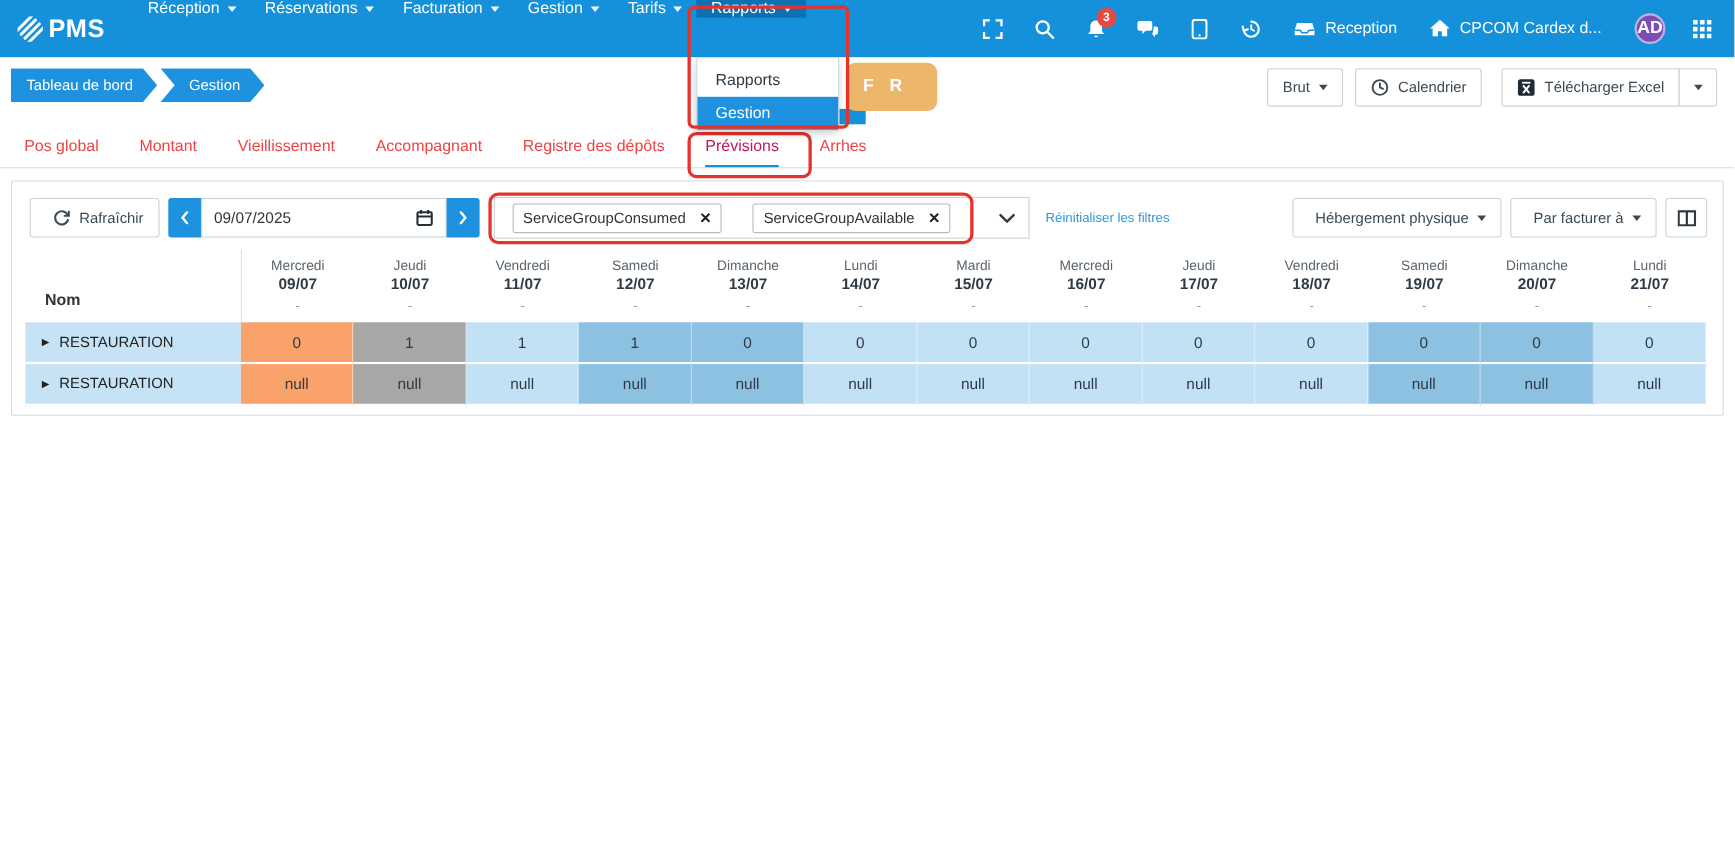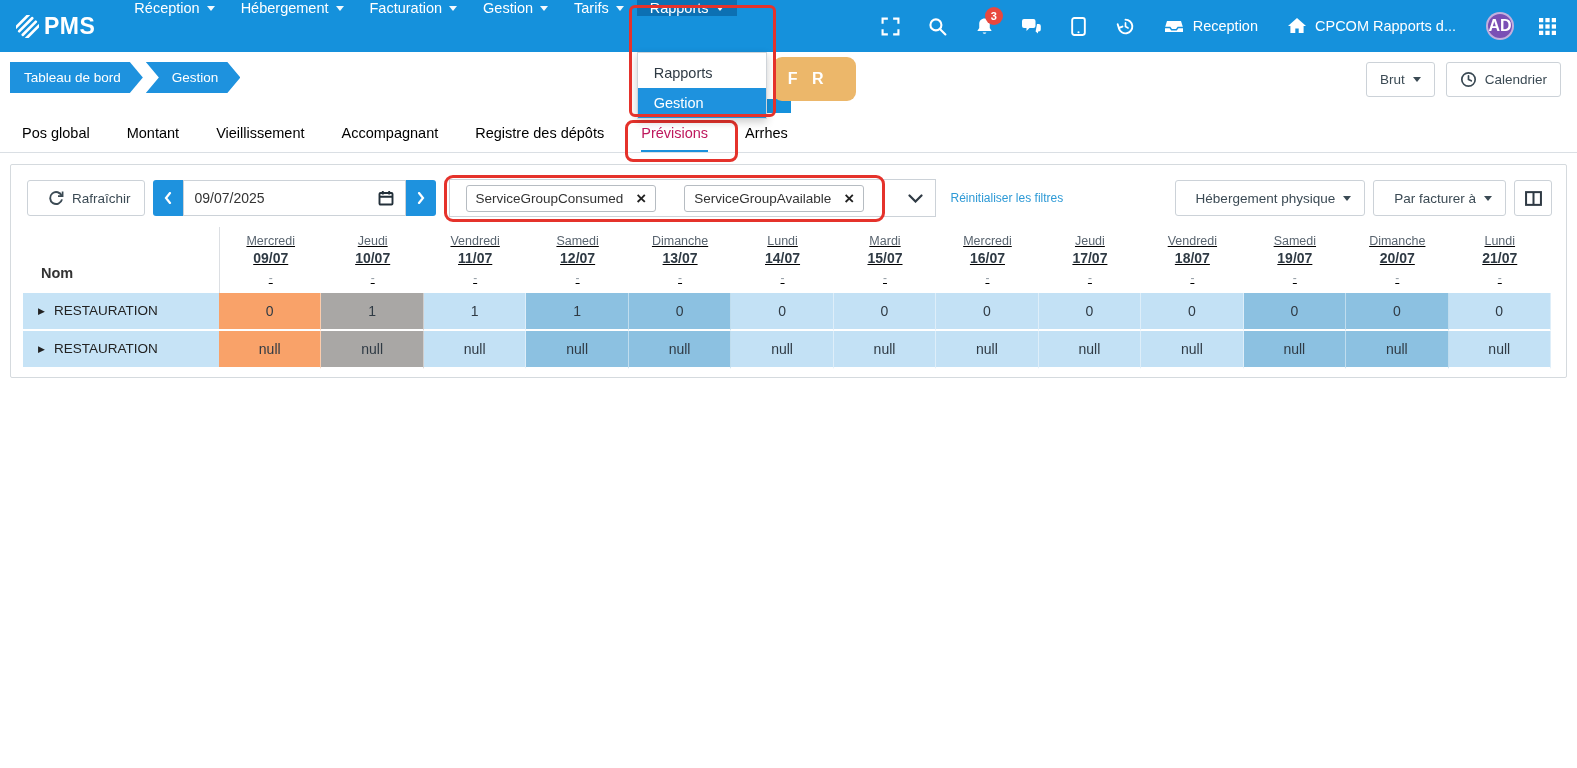--- a/index.html
+++ b/index.html
@@ -36,21 +36,21 @@
   .crumb.first { clip-path:polygon(0 0, calc(100% - 13px) 0, 100% 50%, calc(100% - 13px) 100%, 0 100%); }
   .crumb.next { clip-path:polygon(0 0, calc(100% - 13px) 0, 100% 50%, calc(100% - 13px) 100%, 0 100%, 13px 50%); margin-left:3px; padding-left:26px; }
   .sub-actions { position:absolute; right:16px; top:10px; display:flex; gap:11px; align-items:center; }
   .btn { height:35px; background:#fff; border:1px solid #ccd2d8; border-radius:3px; font-size:13.5px; color:#3b4a54; display:flex; align-items:center; padding:0 13px; gap:8px; cursor:pointer; white-space:nowrap; }
   .btn-group { display:flex; margin-left:7px; }
   .btn-group .btn:first-child { border-radius:3px 0 0 3px; }
   .btn-group .btn.caret-btn { border-radius:0 3px 3px 0; margin-left:-1px; width:35px; justify-content:center; padding:0; }
 
   
   .tabs { display:flex; padding-left:22px; border-bottom:1px solid #dadfe4; height:38px; align-items:flex-end; }
-  .tab { margin-right:37px; font-size:14.5px; color:#000000; padding-bottom:11px; cursor:pointer; white-space:nowrap; }
+  .tab { margin-right:37px; font-size:14.5px; color:#ef4444; padding-bottom:11px; cursor:pointer; white-space:nowrap; }
   .tab.active { color:#be185d; border-bottom:2px solid #1b91dc; padding-bottom:9px; position:relative; }
   .ann-tab { left:-16px; top:-5px; width:113px; height:42px; border-radius:8px; }
 
   
   .panel { margin:11px 10px 0 10px; border:1px solid #d5dade; border-radius:2px; height:214px; background:#fff; }
   .filterbar { display:flex; align-items:center; padding:14px 14px 0 16px; position:relative; }
   .f-btn { height:36px;padding-left:20px; }
   .date-ctl { display:flex; margin-left:8px; }
   .arrow-btn { width:30px; height:36px; background:#1e92de; border:none; display:flex; align-items:center; justify-content:center; cursor:pointer; }
   .arrow-btn.left { border-radius:3px 0 0 3px; }
@@ -64,21 +64,21 @@
   .mselect .chev { margin-left:auto; display:flex; }
   .ann-select { left:-6px; top:-5px; width:441px; height:47px; border-radius:9px; }
   .reset-link { margin-left:15px; color:#2e9ad6; font-size:12px; cursor:pointer; white-space:nowrap; }
   .fb-right { margin-left:auto; display:flex; gap:8px; align-items:center; }
   .icon-btn { width:38px; justify-content:center; padding:0; }
 
   
   .table-wrap { padding:10px 15px 0 12px; }
   #forecast-grid { display:grid; grid-template-columns:196px repeat(13,1fr); }
   .h-name { font-size:14.5px; font-weight:bold; color:#333; display:flex; align-items:flex-end; padding:0 0 12px 18px; height:66px; }
-  .h-day { text-align:center; padding-top:7px; height:66px;text-decoration:underline; }
+  .h-day { text-align:center; padding-top:7px; height:66px; }
   .h-day.first { border-left:1px solid #dcdfe3; }
   .d1 { font-size:12.5px; color:#5a6570; }
   .d2 { font-size:14px; font-weight:bold; color:#2f3a44; margin-top:2px; }
   .d3 { font-size:12px; color:#939ca4; margin-top:5px; }
   .cell { height:38px; line-height:36px; font-size:14px; color:#2f3a44; border-bottom:2px solid #fff; }
   .name-cell { background:#c6e3f6; display:flex; align-items:center; padding-left:15px; font-size:13.5px; color:#222; cursor:pointer; }
   .caret3 { font-size:9px; margin-right:9px; color:#222; }
   .val { text-align:center; border-right:1px solid rgba(255,255,255,.45); }
   .val.orange { background:#f9a269; }
   .val.gray { background:#a9a7a5; }
@@ -104,21 +104,21 @@
       </span>
       <span>PMS</span>
     </div>
 
     <nav class="nav-items">
       <div class="nav-item">
           <span>Réception</span>
           <span class="caret-w"></span>
         </div>
       <div class="nav-item">
-          <span>Hébergement</span>
+          <span>Réservations</span>
           <span class="caret-w"></span>
         </div>
       <div class="nav-item">
           <span>Facturation</span>
           <span class="caret-w"></span>
         </div>
       <div class="nav-item">
           <span>Gestion</span>
           <span class="caret-w"></span>
         </div>
@@ -186,21 +186,21 @@
             </svg>
         </span>
         <span>Reception</span>
       </div>
       <div class="nav-group">
         <span style="display:flex;">
           <svg width="18" height="16" viewBox="0 0 18 16" fill="#fff">
               <path d="M9 0L0 8h2.4v7h4.9v-4.6h3.4V15h4.9V8H18z"></path>
             </svg>
         </span>
-        <span>CPCOM Rapports d...</span>
+        <span>CPCOM Cardex d...</span>
       </div>
       <div class="avatar">AD</div>
       <div class="nav-icon" style="width:36px;">
         <svg width="17" height="17" viewBox="0 0 16 16" fill="#fff">
             <rect width="4" height="4"></rect>
             <rect x="6" width="4" height="4"></rect>
             <rect x="12" width="4" height="4"></rect>
             <rect y="6" width="4" height="4"></rect>
             <rect x="6" y="6" width="4" height="4"></rect>
             <rect x="12" y="6" width="4" height="4"></rect>
@@ -224,20 +224,35 @@
       </button>
       <button class="btn">
         <span style="display:flex;">
           <svg width="17" height="17" viewBox="0 0 16 16" fill="none" stroke="#3b4a54" stroke-width="1.6" stroke-linecap="round">
               <circle cx="8" cy="8" r="6.3"></circle>
               <path d="M8 4.5V8l2.6 1.2"></path>
             </svg>
         </span>
         <span>Calendrier</span>
       </button>
+      <div class="btn-group">
+        <button class="btn">
+          <span style="display:flex;">
+            <svg width="17" height="17" viewBox="0 0 18 18">
+                <rect x="1" y="1" width="16" height="16" rx="2.5" fill="#1f2b36"></rect>
+                <rect x="5" y="3.6" width="8" height="1.7" fill="#fff"></rect>
+                <path d="M6 7l6 7.5M12 7L6 14.5" stroke="#fff" stroke-width="1.9"></path>
+              </svg>
+          </span>
+          <span>Télécharger Excel</span>
+        </button>
+        <button class="btn caret-btn">
+            <span class="caret-d"></span>
+          </button>
+      </div>
     </div>
   </div>
 
   <div class="tabs">
     <div class="tab">Pos global</div>
     <div class="tab">Montant</div>
     <div class="tab">Vieillissement</div>
     <div class="tab">Accompagnant</div>
     <div class="tab">Registre des dépôts</div>
     <div class="tab active">

